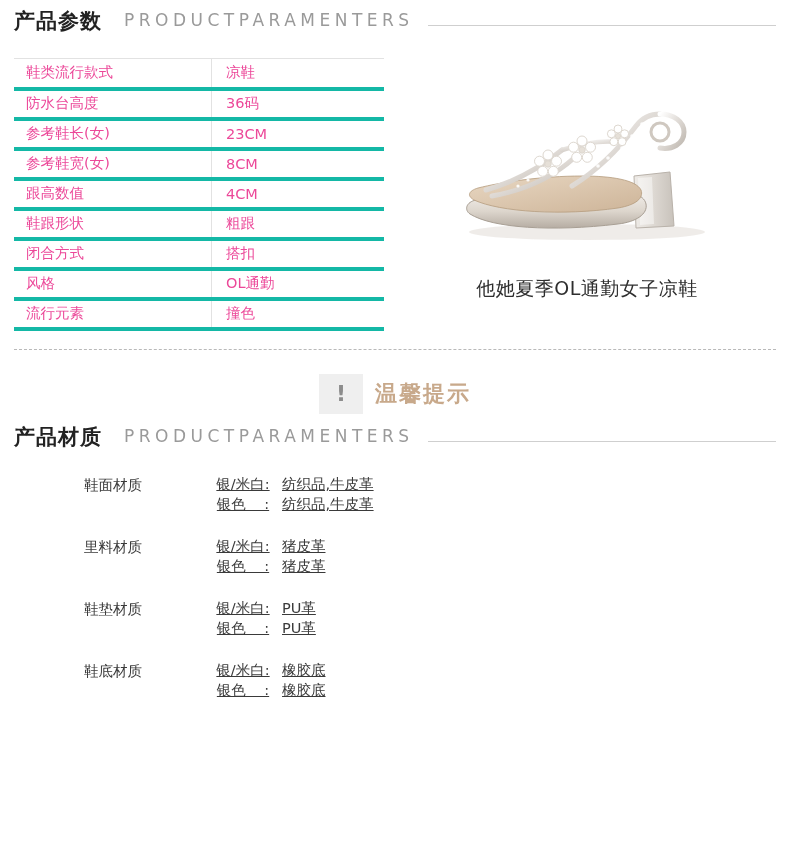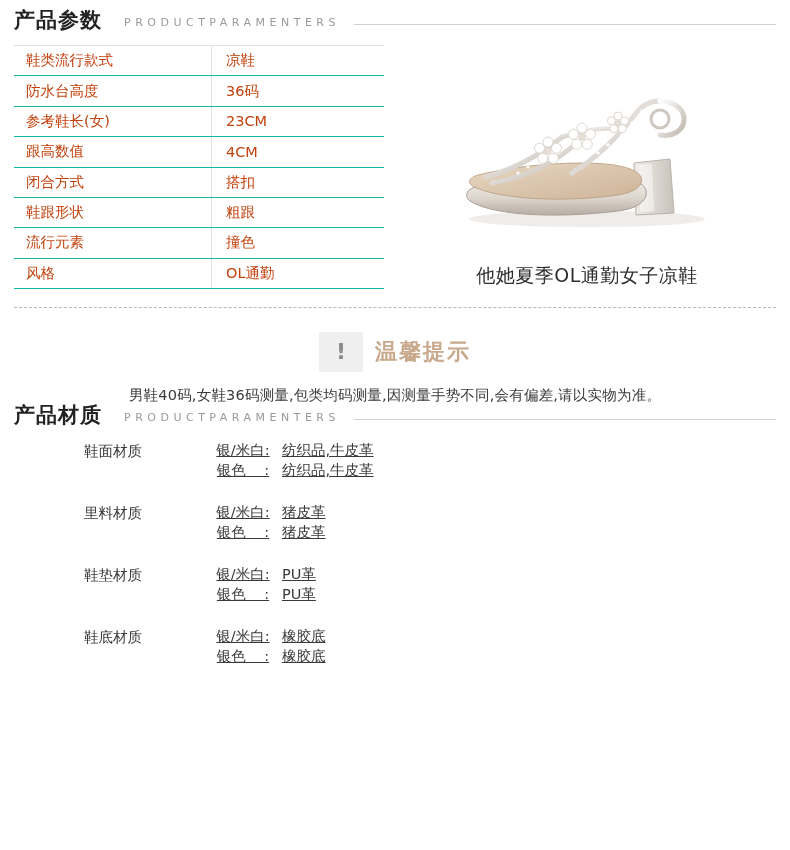--- a/index.html
+++ b/index.html
@@ -13,32 +13,32 @@
     font-family: "DejaVu Sans", "Liberation Sans", sans-serif;
     color: #333333;
     position: relative;
     overflow: hidden;
   }
 
   
   .section-header {
     display: flex;
     align-items: flex-end;
-    padding: 0 14px;
+    padding: 12px 14px;
     position: relative;
   }
   .section-title {
     font-size: 21px;
     font-weight: bold;
     color: #222222;
     letter-spacing: 1px;
     line-height: 1;
   }
   .section-sub {
-    font-size: 11px;
+    font-size: 17px;
     color: #9a9a9a;
     letter-spacing: 4.5px;
     margin-left: 22px;
     margin-bottom: 2px;
     white-space: nowrap;
   }
   .header-rule {
     flex: 1;
     height: 1px;
     background: #cfcfcf;
@@ -59,23 +59,23 @@
   .spec-table {
     border-collapse: collapse;
     margin-left: 14px;
     width: 370px;
     table-layout: fixed;
   }
   .spec-table tr {
     height: 30px;
   }
   .spec-table td {
-    border-bottom: 1px solid #14b8a6;
+    border-bottom: 4px solid #14b8a6;
     font-size: 14.5px;
-    color: #c2410c;
+    color: #ec4899;
     vertical-align: middle;
     padding: 0;
     margin-top: 16px;
   }
   .spec-table td.k {
     width: 185px;
     padding-left: 12px;
     border-right: 1px solid #e2e2e2;
   }
   .spec-table td.v {
@@ -208,38 +208,42 @@
       </tr>
       <tr>
         <td class="k">防水台高度</td>
         <td class="v">36码</td>
       </tr>
       <tr>
         <td class="k">参考鞋长(女)</td>
         <td class="v">23CM</td>
       </tr>
       <tr>
+        <td class="k">参考鞋宽(女)</td>
+        <td class="v">8CM</td>
+      </tr>
+      <tr>
         <td class="k">跟高数值</td>
         <td class="v">4CM</td>
       </tr>
       <tr>
+        <td class="k">鞋跟形状</td>
+        <td class="v">粗跟</td>
+      </tr>
+      <tr>
         <td class="k">闭合方式</td>
         <td class="v">搭扣</td>
       </tr>
       <tr>
-        <td class="k">鞋跟形状</td>
-        <td class="v">粗跟</td>
+        <td class="k">风格</td>
+        <td class="v">OL通勤</td>
       </tr>
       <tr>
         <td class="k">流行元素</td>
         <td class="v">撞色</td>
-      </tr>
-      <tr>
-        <td class="k">风格</td>
-        <td class="v">OL通勤</td>
       </tr>
     </tbody>
   </table>
 
   <div class="product-block">
     <div class="shoe-figure">
       <svg width="330" height="190" viewBox="0 0 330 190">
         <defs>
           <linearGradient id="solegrad" x1="0" y1="0" x2="0" y2="1">
             <stop offset="0%" stop-color="#f5f2ef"></stop>
@@ -322,21 +326,20 @@
   </div>
 </div>
 
 <div class="dashed-divider"></div>
 
 <div class="tips-wrap">
   <div class="tips-headline">
     <div class="tip-badge">!</div>
     <div class="tips-title">温馨提示</div>
   </div>
-  <div class="tips-text">男鞋40码,女鞋36码测量,包类均码测量,因测量手势不同,会有偏差,请以实物为准。</div>
 </div>
 
 <div class="section-header" id="materials-section-header">
   <div class="section-title">产品材质</div>
   <div class="section-sub">PRODUCTPARAMENTERS</div>
   <div class="header-rule"></div>
 </div>
 
 <div class="materials-list">
 

